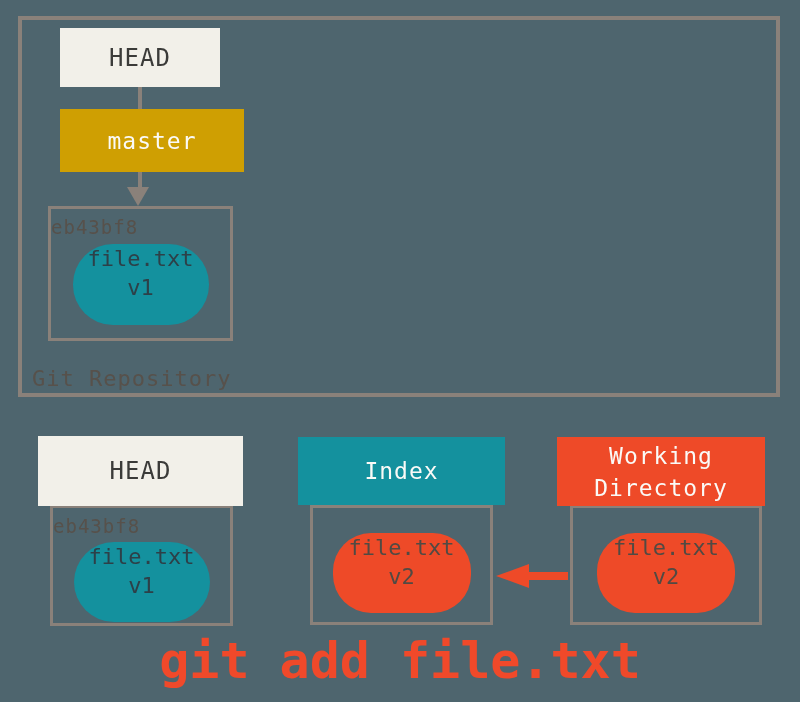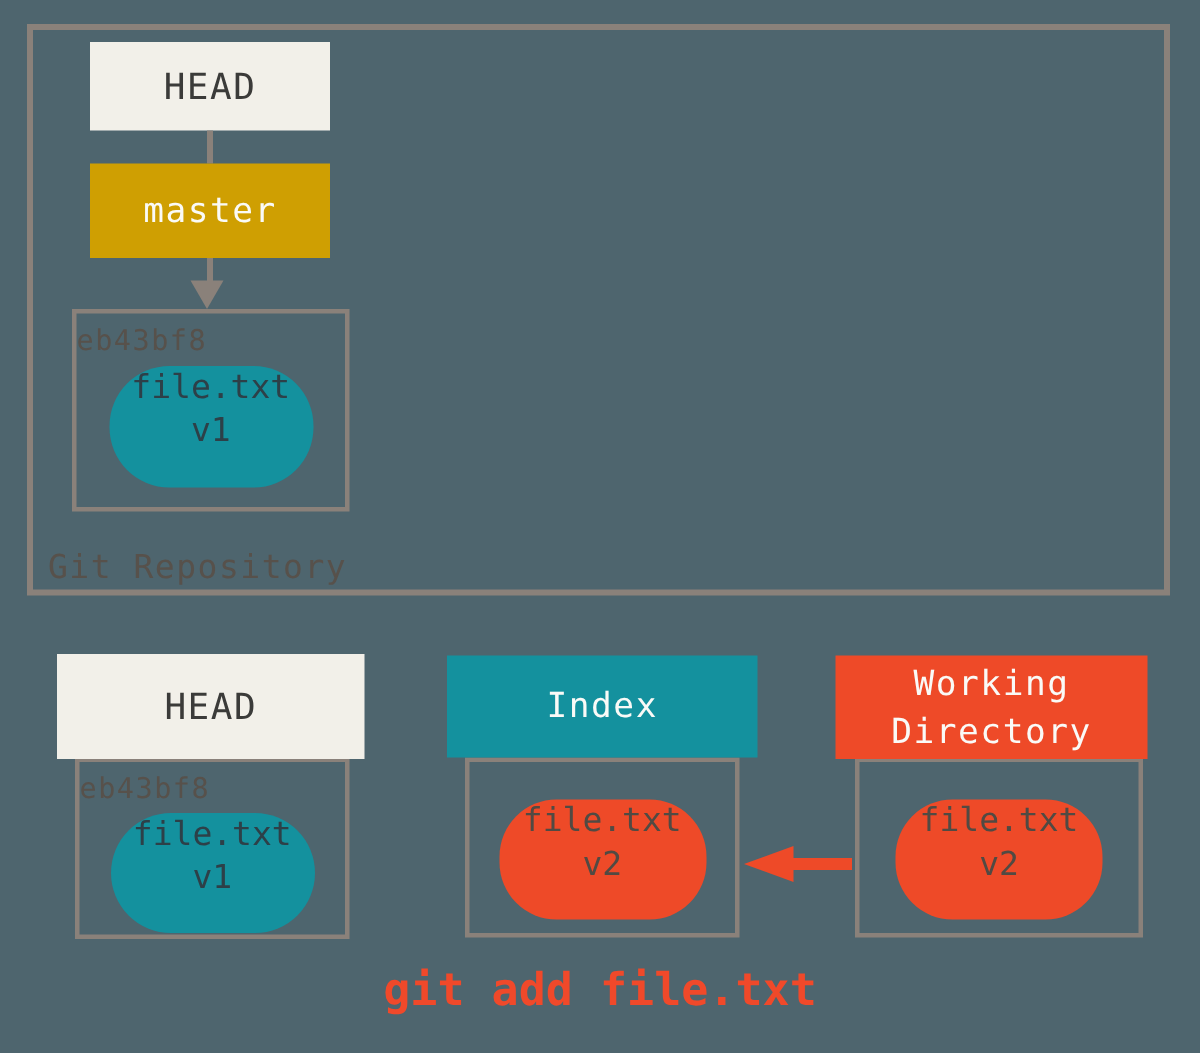--- a/index.html
+++ b/index.html
@@ -24,21 +24,21 @@
   .node{
     position:absolute;display:flex;align-items:center;justify-content:center;
     box-sizing:border-box;
   }
   .head-ref{
     left:60px;top:28px;width:160px;height:59px;
     background:var(--cream,#F2F0E9);
     color:var(--cream-text,#3B3B39);font-size:24px;letter-spacing:1px;
   }
   .master-ref{
-    left:60px;top:109px;width:160px;height:63px;
+    left:60px;top:109px;width:184px;height:63px;
     background:var(--gold,#CF9F02);
     color:var(--white-text,#FAFAF7);font-size:23px;letter-spacing:1px;
   }
   .vline{position:absolute;width:4px;background:var(--line,#8A817A);}
   .vline.l1{left:138px;top:87px;height:22px;}
   .vline.l2{left:138px;top:172px;height:16px;}
   .arrowhead-down{
     position:absolute;left:127px;top:187px;width:0;height:0;
     border-left:11px solid transparent;border-right:11px solid transparent;
     border-top:19px solid var(--line,#8A817A);
@@ -98,21 +98,21 @@
     border-top:12px solid transparent;border-bottom:12px solid transparent;
     border-right:33px solid var(--orange,#EE4A28);
   }
   .h-arrow .tail{
     position:absolute;left:31px;top:8px;width:41px;height:8px;
     background:var(--orange,#EE4A28);
   }
   
   .command{
     position:absolute;left:0;top:637px;width:800px;text-align:center;
-    font-size:30px;font-weight:bold;letter-spacing:0px;
+    font-size:50px;font-weight:bold;letter-spacing:0px;
     color:var(--command,#F0492A);line-height:48px;
   }
 </style>
 </head>
 <body>
 
 <div class="canvas">
 
   <div class="repo-box">
     <div class="repo-label">Git Repository</div>

